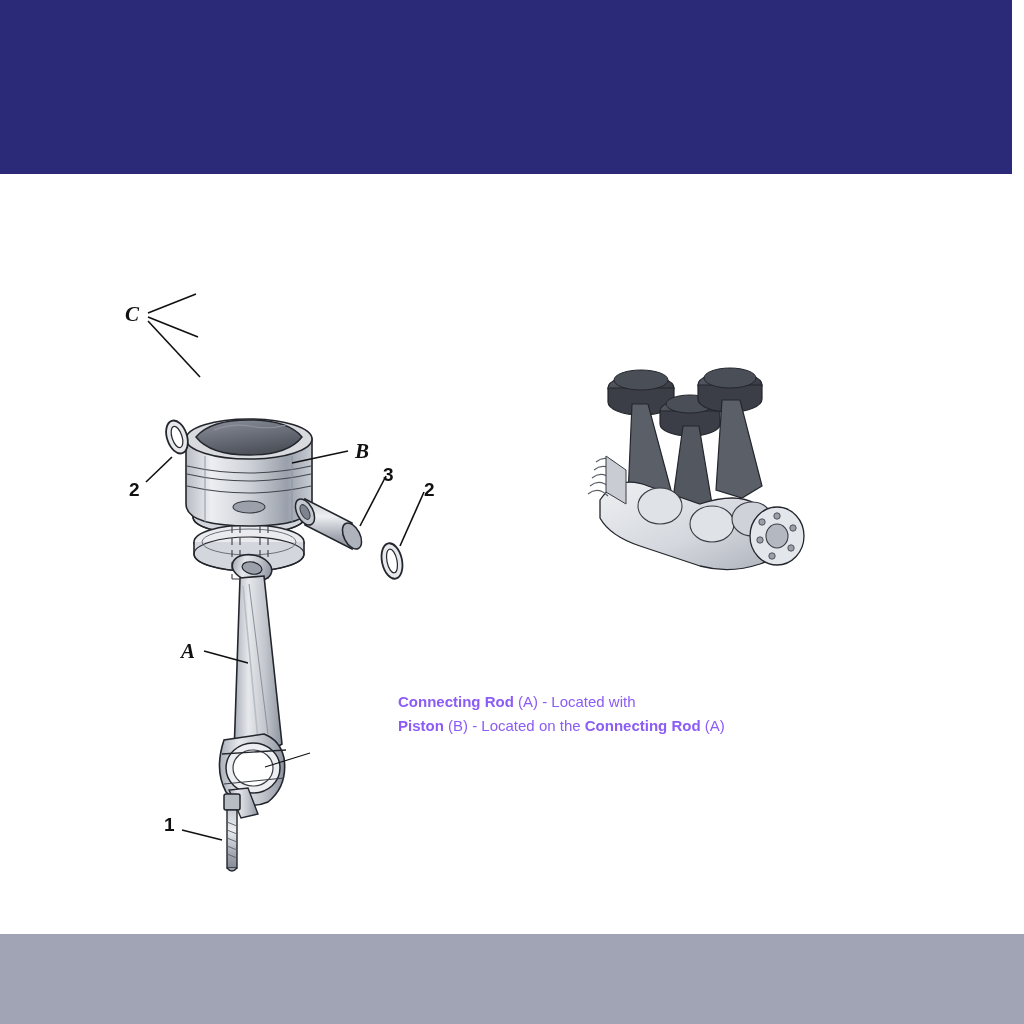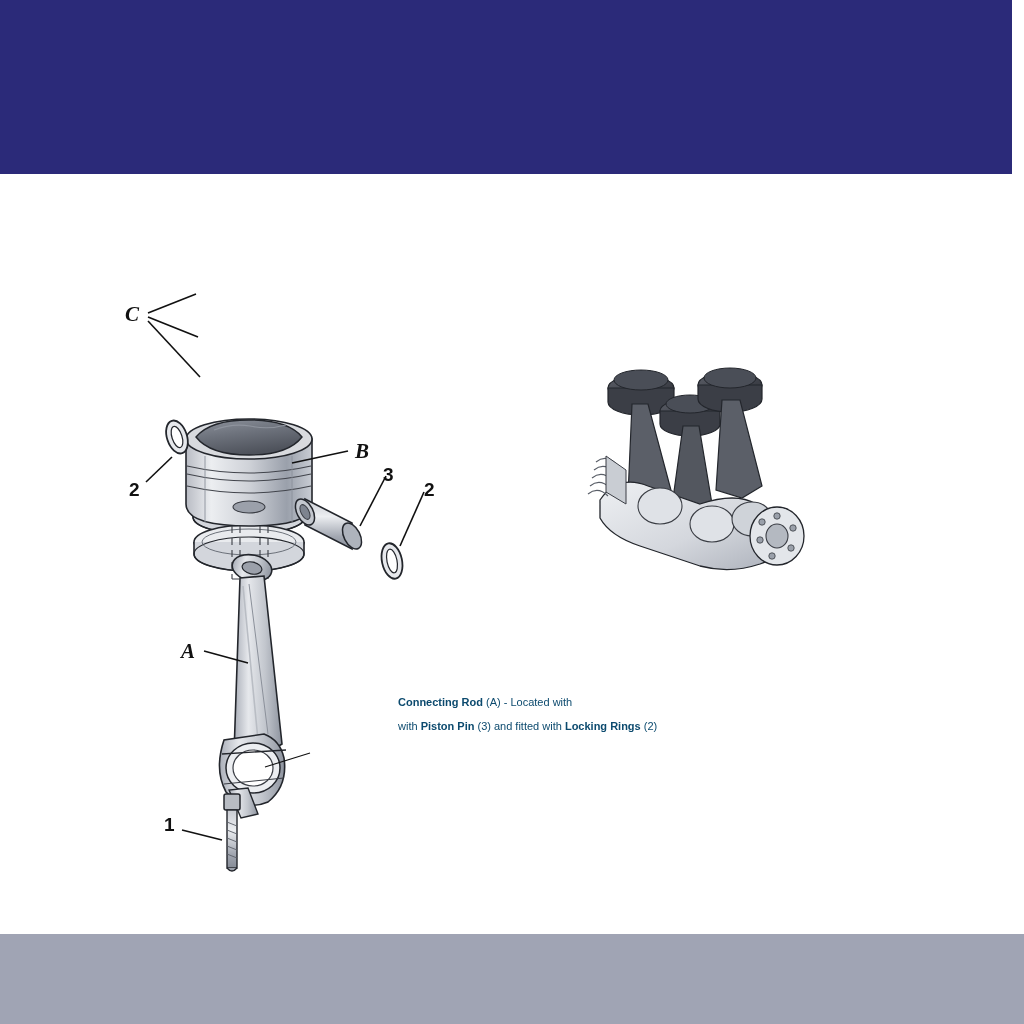--- a/index.html
+++ b/index.html
@@ -48,23 +48,23 @@
     left: 0;
     top: 174px;
     width: 1024px;
     height: 760px;
   }
   .caption {
     position: absolute;
     left: 398px;
     top: 516px;
     width: 470px;
-    font-size: 11px;
+    font-size: 15px;
     line-height: 24px;
-    color: #0c4a6e;
+    color: #8b5cf6;
     font-family: "Liberation Sans", sans-serif;
   }
   .caption .b {
     font-weight: bold;
   }
   .callout {
     position: absolute;
     font-family: "Liberation Serif", serif;
     font-style: italic;
     font-weight: bold;
@@ -307,19 +307,19 @@
     <div class="callout" style="left:125px; top:128px;">C</div>
     <div class="callout num" style="left:129px; top:305px;">2</div>
     <div class="callout" style="left:355px; top:265px;">B</div>
     <div class="callout num" style="left:383px; top:290px;">3</div>
     <div class="callout num" style="left:424px; top:305px;">2</div>
     <div class="callout" style="left:181px; top:465px;">A</div>
     <div class="callout num" style="left:164px; top:640px;">1</div>
 
     <div class="caption" id="caption-block">
         <div><span class="b">Connecting Rod</span><span> (A) - Located with</span></div>
-        <div><span>with </span><span class="b">Piston Pin</span><span> (3) and fitted with </span><span class="b">Locking Rings</span><span> (2)</span></div>
+        <div><span class="b">Piston</span><span> (B) - Located on the </span><span class="b">Connecting Rod</span><span> (A)</span></div>
       </div>
 
   </div>
 
   <div class="footer-band"></div>
 </div>
 
 </body></html>

